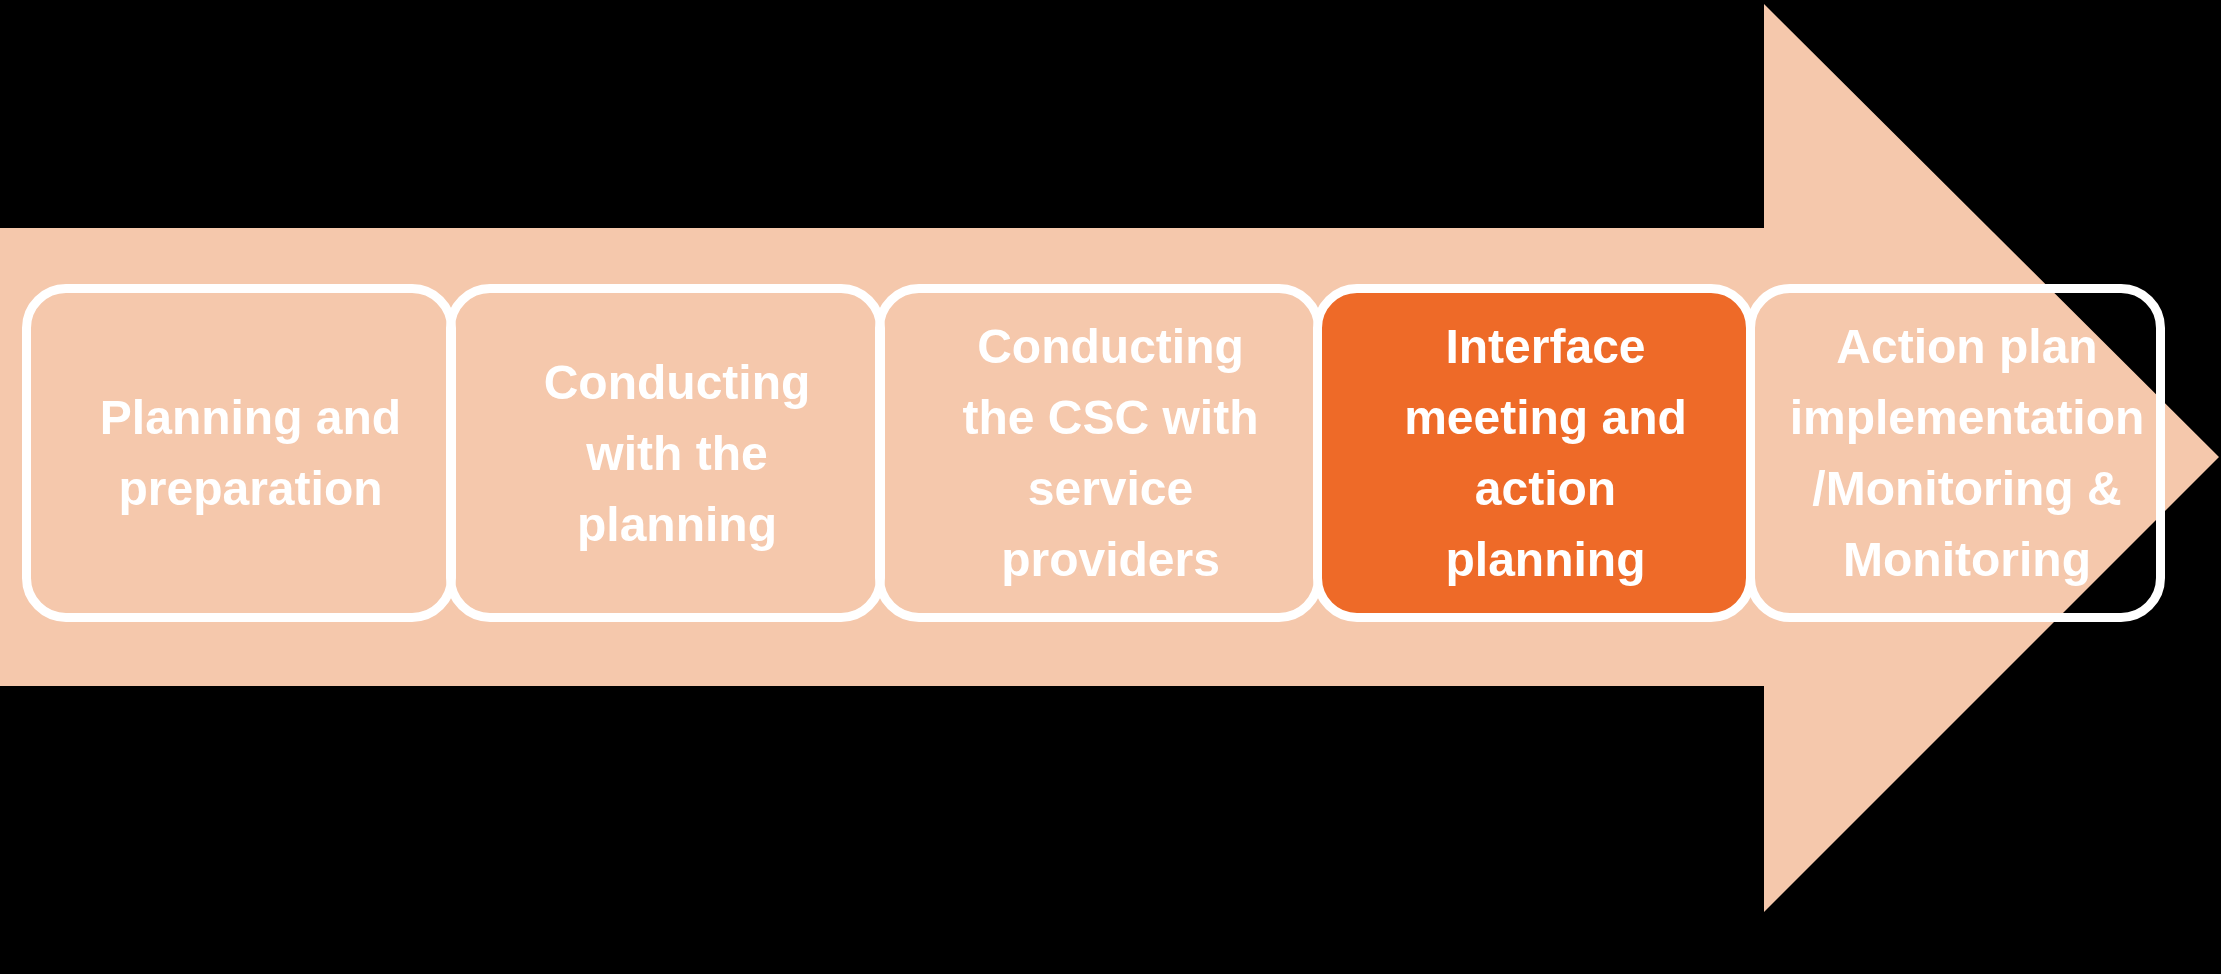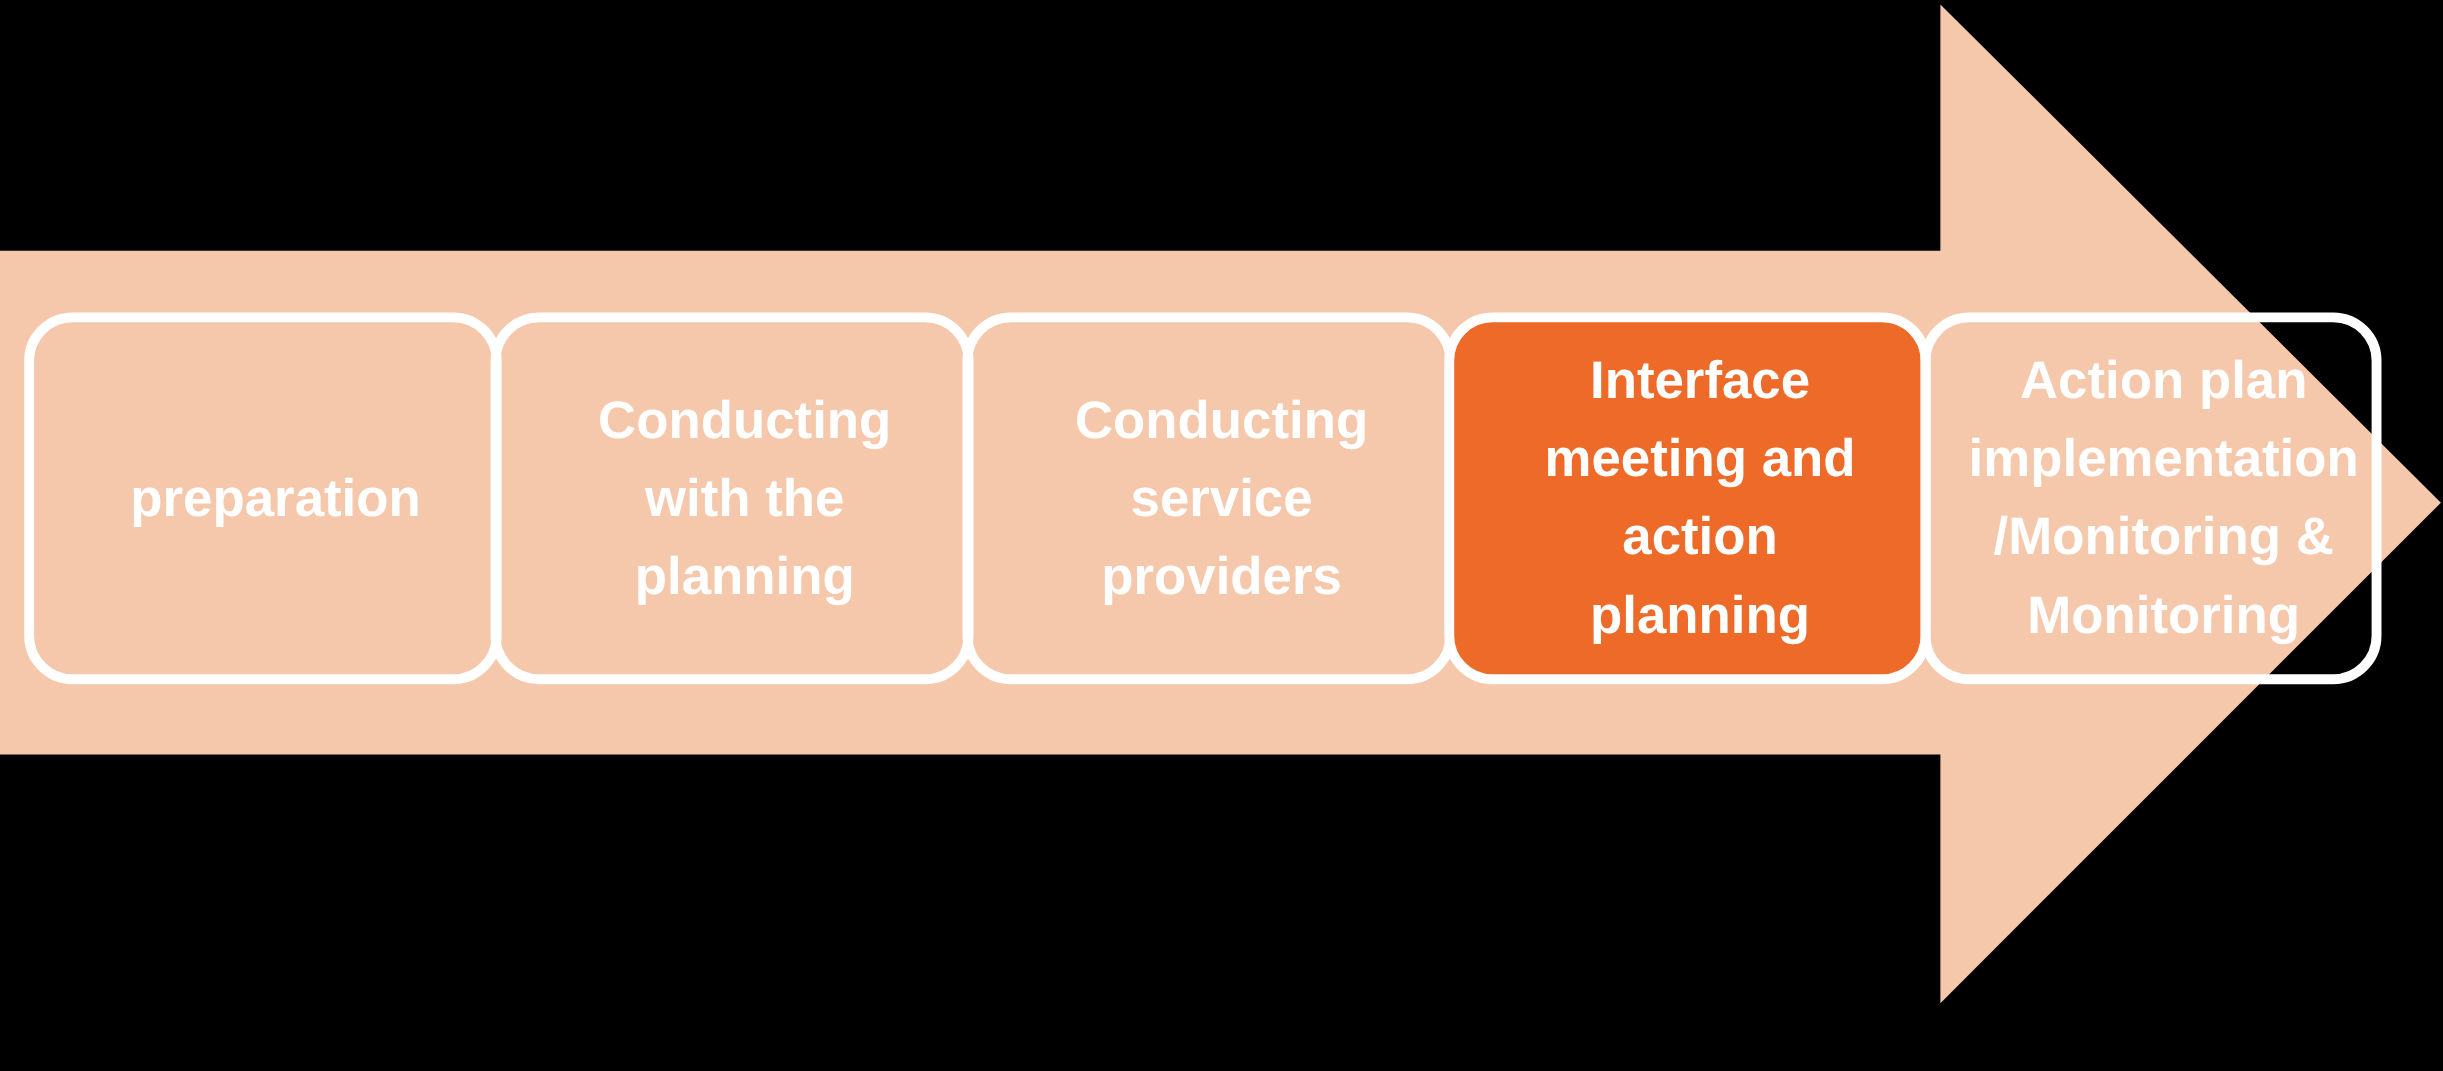--- a/index.html
+++ b/index.html
@@ -56,31 +56,33 @@
 </head>
 <body>
 
 <div class="stage">
 
   <svg class="arrow-svg" viewBox="0 0 2221 974" xmlns="http://www.w3.org/2000/svg" aria-hidden="true">
     <polygon points="0,228 1764,228 1764,4 2219,457 1764,912 1764,686 0,686"></polygon>
   </svg>
 
   <div class="step-box pos-1">
+    <div class="step-line">Planning and</div>
     <div class="step-line">preparation</div>
   </div>
 
   <div class="step-box pos-2">
     <div class="step-line">Conducting</div>
     <div class="step-line">with the</div>
     <div class="step-line">planning</div>
   </div>
 
   <div class="step-box pos-3">
     <div class="step-line">Conducting</div>
+    <div class="step-line">the CSC with</div>
     <div class="step-line">service</div>
     <div class="step-line">providers</div>
   </div>
 
   <div class="step-box pos-4 highlighted">
     <div class="step-line">Interface</div>
     <div class="step-line">meeting and</div>
     <div class="step-line">action</div>
     <div class="step-line">planning</div>
   </div>

